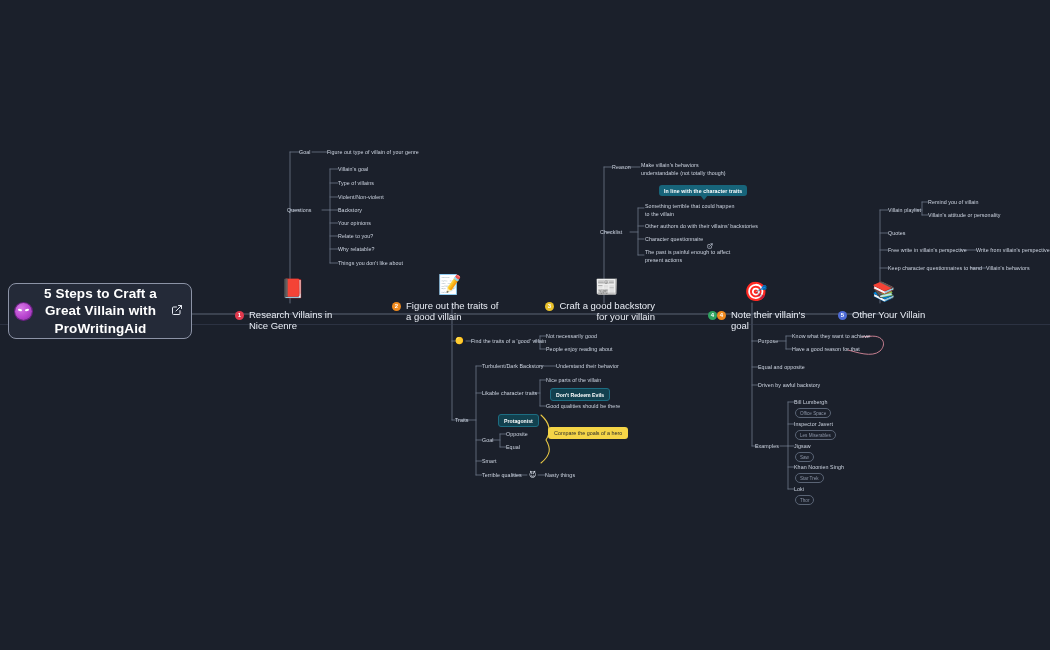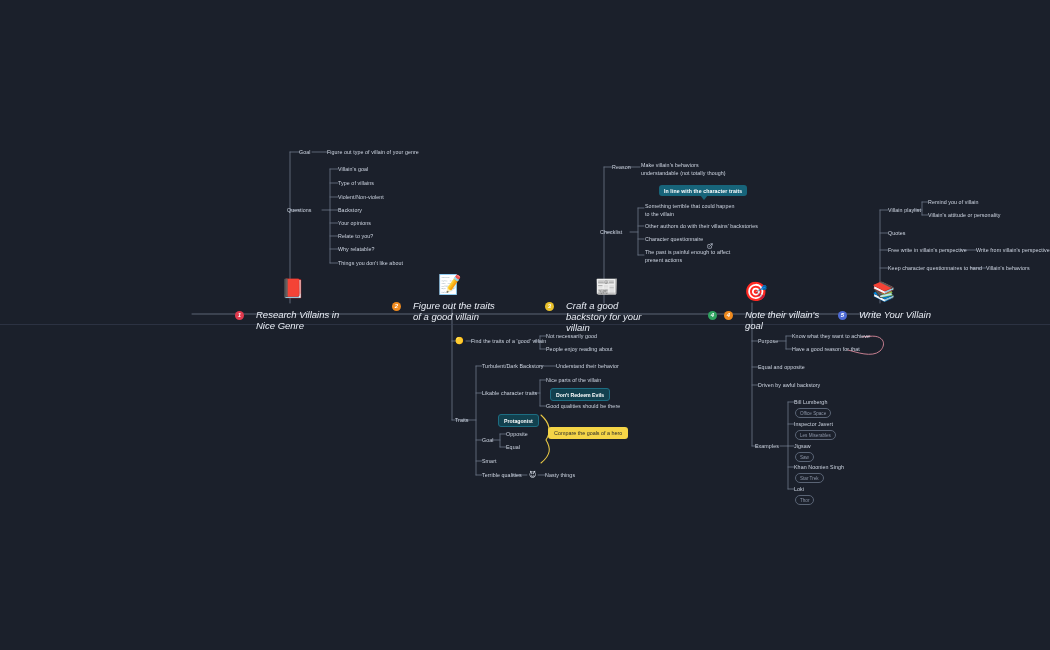--- a/index.html
+++ b/index.html
@@ -29,22 +29,22 @@
   }
   .avatar::before,.avatar::after{
     content:"";position:absolute;top:6px;width:4px;height:2px;background:#ffffff;
     border-radius:1px;transform:rotate(0deg);
   }
   .avatar::before{left:3px;transform:rotate(12deg);}
   .avatar::after{right:3px;transform:rotate(-12deg);}
   .ext-icon{flex:0 0 12px;color:#e8ecf4;margin-left:2px;}
   .branch-icon{position:absolute;font-size:19px;line-height:19px;}
   .branch-label{
-    position:absolute;font-size:9.5px;color:#e9edf5;display:flex;gap:12px;
-    align-items:flex-start;max-width:120px;white-space:normal;font-style:italic;
+    position:absolute;font-size:9.5px;color:#e9edf5;display:flex;gap:5px;
+    align-items:flex-start;max-width:120px;white-space:normal;
   }
   .bnum{
     flex:0 0 auto;width:9px;height:9px;border-radius:50%;font-size:6px;
     color:#fff;display:flex;align-items:center;justify-content:center;
     font-weight:bold;margin-top:1.5px;
   }
   .bnum.n1{background:#e03a4e;}
   .bnum.n2{background:#f08a1e;}
   .bnum.n3{background:#e8c02a;}
   .bnum.n4a{background:#2fa360;}
@@ -188,20 +188,31 @@
     </g>
 
     <g stroke="#d8899b" stroke-width="0.9" fill="none" stroke-linecap="round">
       <path d="M866 337 C882 333 888 343 880 351 C872 358 856 352 848 350"></path>
       <path d="M862 337 L870 336"></path>
     </g>
   </svg>
 
   <div class="bottom-rule"></div>
 
+  <div class="root">
+    <div class="avatar"></div>
+    <div class="root-title">5 Steps to Craft a Great Villain with ProWritingAid</div>
+    <div class="ext-icon">
+      <svg width="12" height="12" viewBox="0 0 24 24" fill="none" stroke="#e8ecf4" stroke-width="2" stroke-linecap="round" stroke-linejoin="round">
+        <path d="M18 13v6a2 2 0 0 1-2 2H5a2 2 0 0 1-2-2V8a2 2 0 0 1 2-2h6"></path>
+        <polyline points="15 3 21 3 21 9"></polyline>
+          <line x1="10" y1="14" x2="21" y2="3"></line>
+      </svg>
+    </div>
+  </div>
 
   <div class="branch-icon" style="left:281px;top:279px;">📕</div>
   <div class="branch-label" style="left:235px;top:309px;width:118px;">
     <span class="bnum n1">1</span>
     <span>Research Villains in Nice Genre</span>
   </div>
 
   <div class="t" style="left:299px;top:149px;">Goal</div>
   <div class="t" style="left:327px;top:149px;">Figure out type of villain of your genre</div>
 
@@ -240,21 +251,21 @@
   <div class="t" style="left:506px;top:431px;">Opposite</div>
   <div class="t" style="left:506px;top:444px;">Equal</div>
   <div class="pill-yellow" style="left:548px;top:427px;">Compare the goals of a hero</div>
 
   <div class="t" style="left:482px;top:458px;">Smart</div>
   <div class="t" style="left:482px;top:472px;">Terrible qualities</div>
   <div class="emoji-dot" style="left:529px;top:471px;">😈</div>
   <div class="t" style="left:545px;top:472px;">Nasty things</div>
 
   <div class="branch-icon" style="left:595px;top:277px;">📰</div>
-  <div class="branch-label" style="left:545px;top:300px;width:110px;">
+  <div class="branch-label" style="left:545px;top:300px;width:110px;text-align:right;">
     <span class="bnum n3">3</span>
     <span>Craft a good backstory for your villain</span>
   </div>
 
   <div class="t" style="left:612px;top:164px;">Reason</div>
   <div class="t w" style="left:641px;top:162px;">Make villain's behaviors understandable (not totally though)</div>
 
   <div class="pill-teal pt-tail" style="left:659px;top:185px;">In line with the character traits</div>
 
   <div class="t" style="left:600px;top:229px;">Checklist</div>
@@ -292,21 +303,21 @@
   <div class="t" style="left:794px;top:443px;">Jigsaw</div>
   <div class="tag" style="left:795px;top:452px;">Saw</div>
   <div class="t" style="left:794px;top:464px;">Khan Noonien Singh</div>
   <div class="tag" style="left:795px;top:473px;">Star Trek</div>
   <div class="t" style="left:794px;top:486px;">Loki</div>
   <div class="tag" style="left:795px;top:495px;">Thor</div>
 
   <div class="branch-icon" style="left:872px;top:282px;">📚</div>
   <div class="branch-label" style="left:838px;top:309px;width:110px;">
     <span class="bnum n5">5</span>
-    <span>Write Your Villain</span>
+    <span>Other Your Villain</span>
   </div>
 
   <div class="t" style="left:888px;top:207px;">Villain playlist</div>
   <div class="t" style="left:928px;top:199px;">Remind you of villain</div>
   <div class="t" style="left:928px;top:212px;">Villain's attitude or personality</div>
   <div class="t" style="left:888px;top:230px;">Quotes</div>
   <div class="t" style="left:888px;top:247px;">Free write in villain's perspective</div>
   <div class="t" style="left:976px;top:247px;">Write from villain's perspective</div>
   <div class="t" style="left:888px;top:265px;">Keep character questionnaires to hand</div>
   <div class="t" style="left:986px;top:265px;">Villain's behaviors</div>

